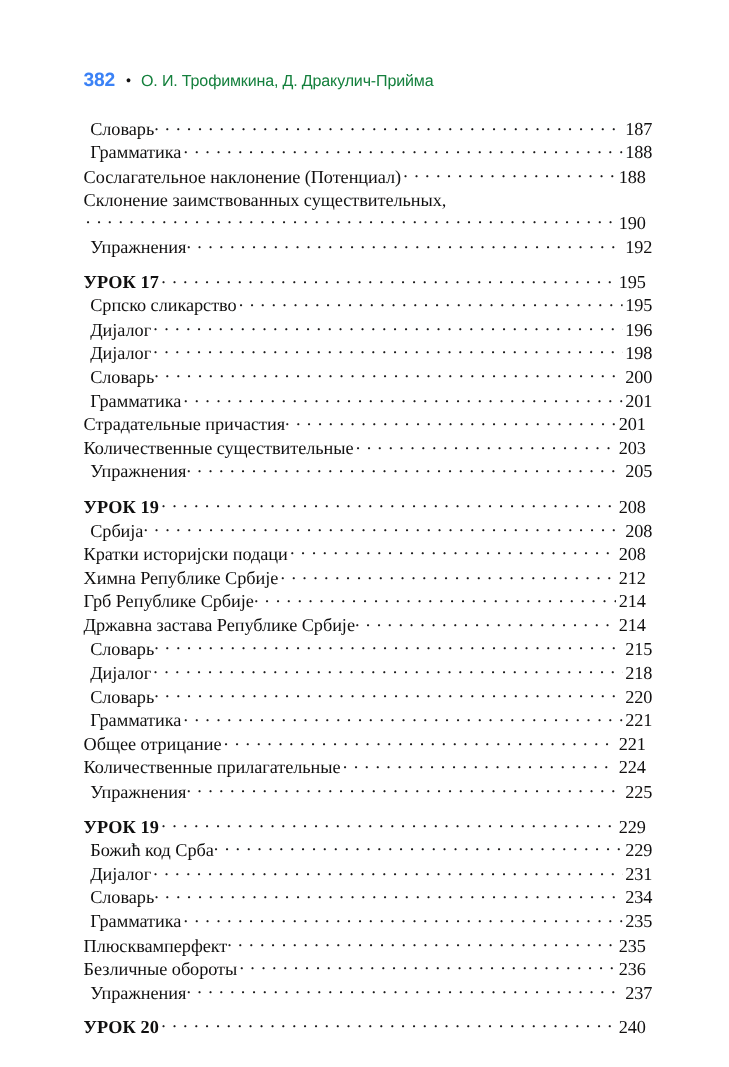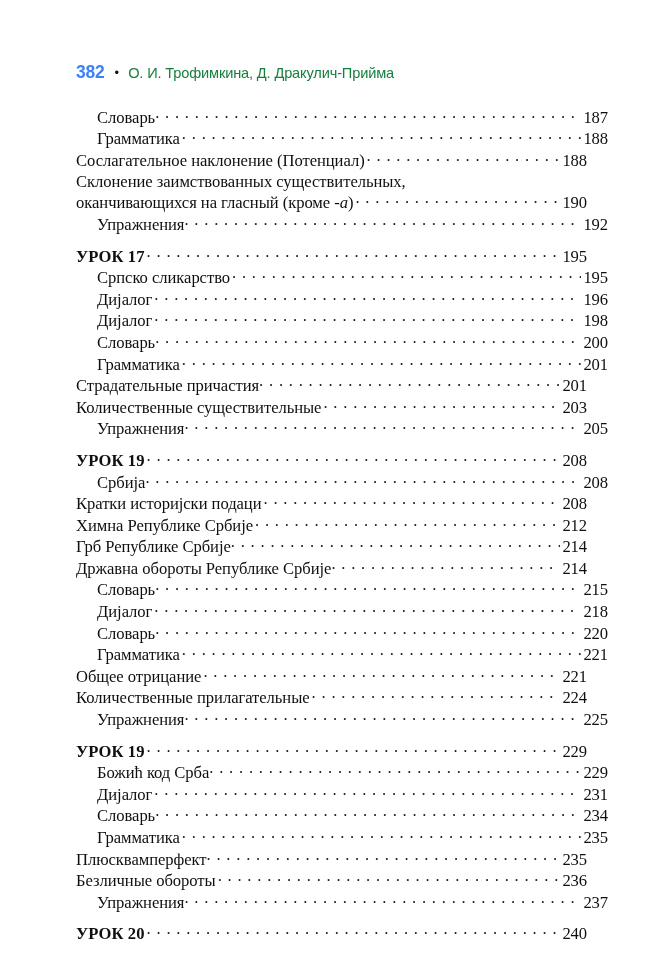--- a/index.html
+++ b/index.html
@@ -86,21 +86,21 @@
   }
 
   .toc-row .page {
     flex: 0 0 auto;
     text-align: right;
     letter-spacing: -0.1px;
   }
 
   
   .lvl-1 { margin-left: 0px; }
-  .lvl-2 { margin-left: 21px; }
+  .lvl-2 { margin-left: 6px; }
   .lvl-3 { }
 
   .lvl-1 .title { font-weight: bold; letter-spacing: 0.1px; }
 
   
   .tight .leader { margin-left: 0px; }
   .tight .leader::before { letter-spacing: 0.8px; }
 
   
   .block-gap { margin-top: 10px; }
@@ -129,21 +129,20 @@
     </div>
     <div class="toc-row lvl-3">
       <span class="title">Сослагательное наклонение (Потенциал)</span>
       <span class="leader"></span>
       <span class="page">188</span>
     </div>
     <div class="toc-row lvl-3 cont">
       <span class="title">Склонение заимствованных существительных,</span>
     </div>
     <div class="toc-row lvl-3">
-      <span class="title">оканчивающихся на гласный (кроме -<span class="ital">а</span>)</span>
       <span class="leader"></span>
       <span class="page">190</span>
     </div>
     <div class="toc-row lvl-2 tight">
       <span class="title">Упражнения</span>
       <span class="leader"></span>
       <span class="page">192</span>
     </div>
     <div class="toc-row lvl-1 block-gap">
       <span class="title">УРОК 17</span>
@@ -209,21 +208,21 @@
       <span class="title">Химна Републике Србије</span>
       <span class="leader"></span>
       <span class="page">212</span>
     </div>
     <div class="toc-row lvl-3 tight">
       <span class="title">Грб Републике Србије</span>
       <span class="leader"></span>
       <span class="page">214</span>
     </div>
     <div class="toc-row lvl-3 tight">
-      <span class="title">Државна обороты Републике Србије</span>
+      <span class="title">Државна застава Републике Србије</span>
       <span class="leader"></span>
       <span class="page">214</span>
     </div>
     <div class="toc-row lvl-2 tight">
       <span class="title">Словарь</span>
       <span class="leader"></span>
       <span class="page">215</span>
     </div>
     <div class="toc-row lvl-2">
       <span class="title">Дијалог</span>

